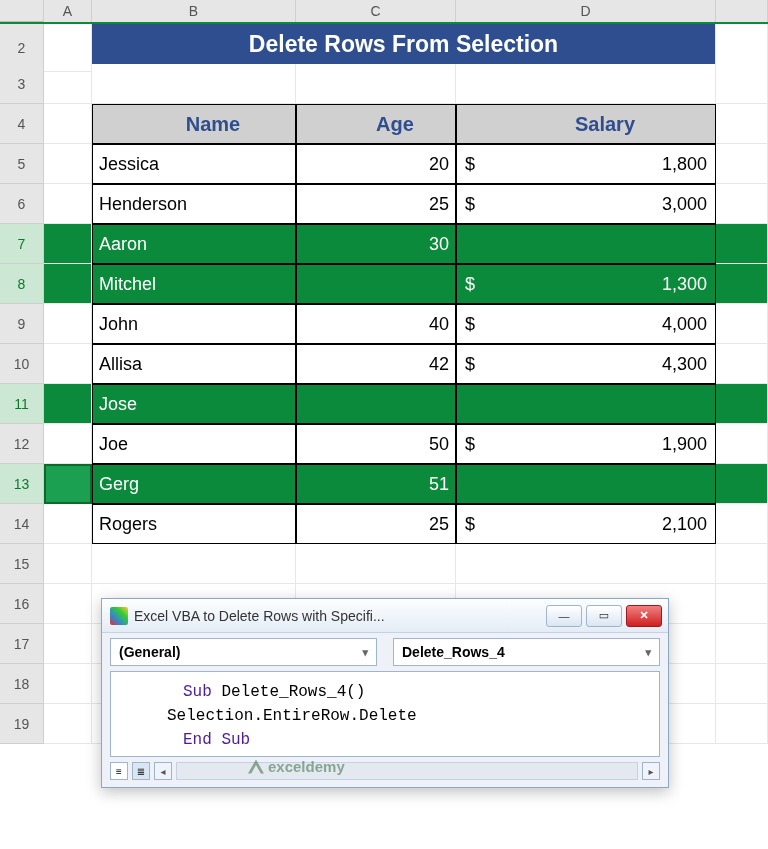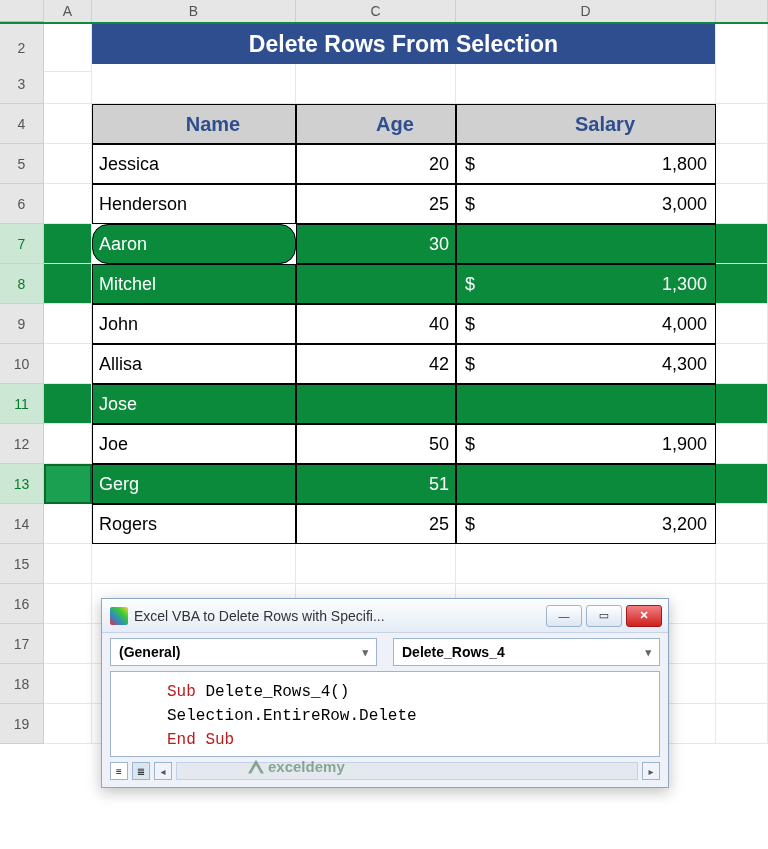--- a/index.html
+++ b/index.html
@@ -148,21 +148,21 @@
     border: 1px solid #9fb4cd;
     padding: 8px 10px 8px 56px;
     font-family: Consolas, "Courier New", monospace;
     font-size: 16px;
     line-height: 24px;
     color: #000;
     height: 86px;
     overflow: hidden;
     position: relative;
   }
-  .vba-code .kw { color: #b91c1c; }
+  .vba-code .kw { color: #4c1d95; margin-left: 16px; }
   .vba-scroll {
     margin: 0 8px 6px 8px;
     height: 20px;
     display: flex;
     align-items: center;
     gap: 4px;
   }
   .vba-scroll .tog {
     width: 18px; height: 18px;
     border: 1px solid #9fb4cd;
@@ -242,21 +242,21 @@
     <div class="cell cell-a"></div>
     <div class="cell td name">Henderson</div>
     <div class="cell td age">25</div>
     <div class="cell td sal">
       <span class="cur">$</span>
       <span class="amt">3,000</span>
     </div>
     <div class="cell blank"></div>
     <div class="row-header sel">7</div>
     <div class="cell cell-a sel"></div>
-    <div class="cell td name" style="background: rgb(10, 138, 58); color: rgb(255, 255, 255); border-radius: 16px;">Aaron</div>
+    <div class="cell td name" style="background: rgb(10, 138, 58); color: rgb(255, 255, 255);">Aaron</div>
     <div class="cell td age" style="background: rgb(10, 138, 58); color: rgb(255, 255, 255);">30</div>
     <div class="cell td sal" style="background: rgb(10, 138, 58); color: rgb(255, 255, 255);"></div>
     <div class="cell blank" style="background: rgb(10, 138, 58);"></div>
     <div class="row-header sel">8</div>
     <div class="cell cell-a sel"></div>
     <div class="cell td name" style="background: rgb(10, 138, 58); color: rgb(255, 255, 255);">Mitchel</div>
     <div class="cell td age" style="background: rgb(10, 138, 58); color: rgb(255, 255, 255);"></div>
     <div class="cell td sal" style="background: rgb(10, 138, 58); color: rgb(255, 255, 255);">
       <span class="cur">$</span>
       <span class="amt">1,300</span>
@@ -300,21 +300,21 @@
     <div class="cell td name" style="background: rgb(10, 138, 58); color: rgb(255, 255, 255);">Gerg</div>
     <div class="cell td age" style="background: rgb(10, 138, 58); color: rgb(255, 255, 255);">51</div>
     <div class="cell td sal" style="background: rgb(10, 138, 58); color: rgb(255, 255, 255);"></div>
     <div class="cell blank" style="background: rgb(10, 138, 58);"></div>
     <div class="row-header">14</div>
     <div class="cell cell-a"></div>
     <div class="cell td name">Rogers</div>
     <div class="cell td age">25</div>
     <div class="cell td sal">
       <span class="cur">$</span>
-      <span class="amt">3,200</span>
+      <span class="amt">2,100</span>
     </div>
     <div class="cell blank"></div>
     <div class="row-header">15</div>
     <div class="cell cell-a"></div>
     <div class="cell blank"></div>
     <div class="cell blank"></div>
     <div class="cell blank"></div>
     <div class="cell blank"></div>
     <div class="row-header">16</div>
     <div class="cell cell-a"></div>

